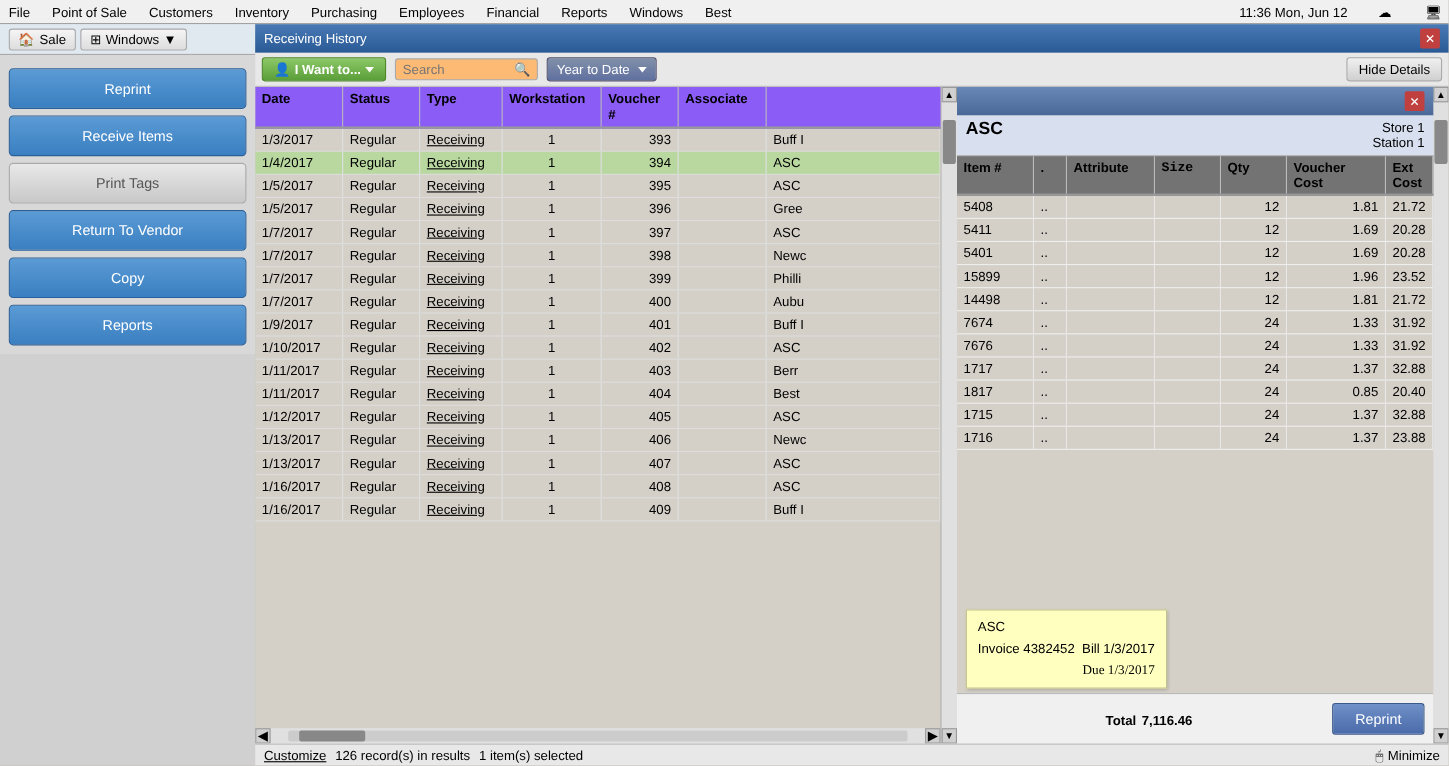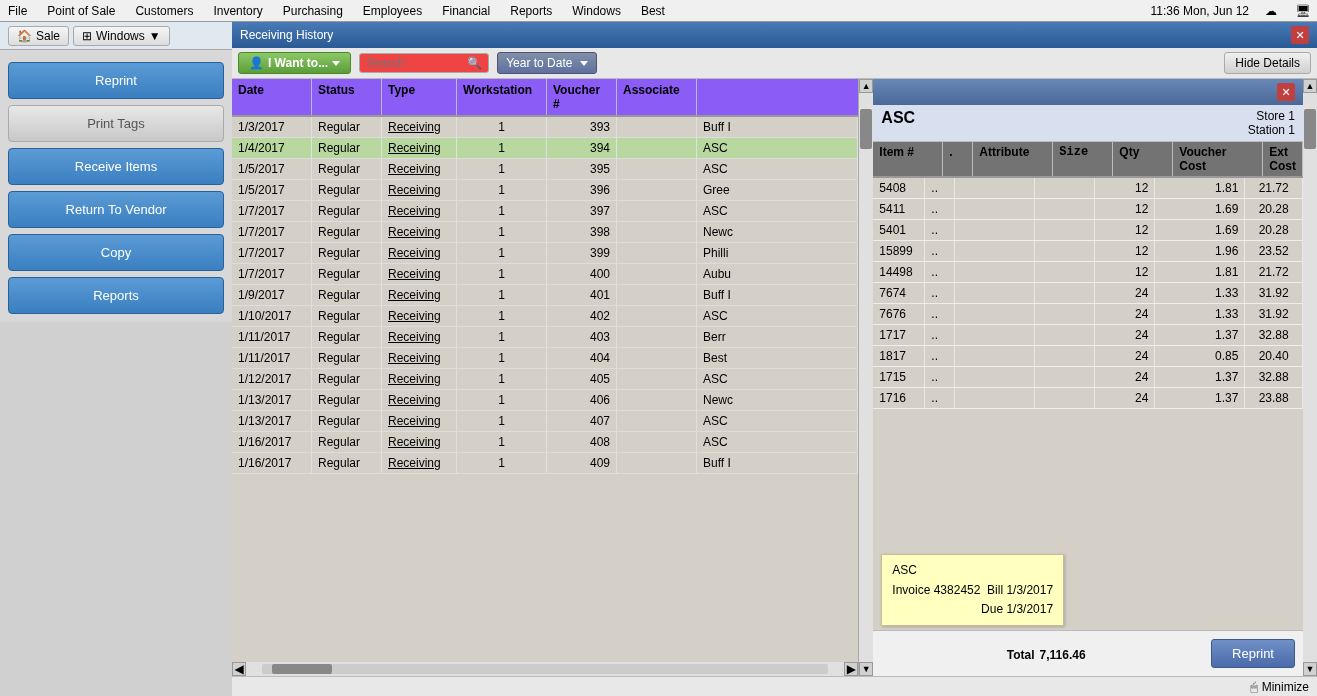--- a/index.html
+++ b/index.html
@@ -18,21 +18,21 @@
     }
     .menubar-item {
       font-size: 12px;
       cursor: pointer;
       padding: 2px 4px;
     }
     .menubar-clock {
       margin-left: auto;
       display: flex;
       align-items: center;
-      gap: 12px;
+      gap: 24px;
       font-size: 12px;
     }
     .cloud-icon, .monitor-icon {
       width: 20px;
       height: 16px;
       display: inline-flex;
       align-items: center;
       justify-content: center;
     }
 
@@ -153,21 +153,21 @@
       background: linear-gradient(to bottom, #8dc868, #5a9e38);
       border: 1px solid #4a8828;
       border-radius: 3px;
       cursor: pointer;
       color: white;
       font-size: 12px;
       font-weight: bold;
     }
     .search-box {
       display: flex; align-items: center;
-      background: #ef4444;
+      background: #fdba74;
       border: 1px solid #aaa;
       border-radius: 3px;
       padding: 2px 6px;
       width: 130px;
     }
     .search-box input {
       border: none; outline: none; font-size: 12px; width: 100%;
       background: transparent;
     }
     .date-filter {
@@ -321,21 +321,21 @@
       overflow-y: auto;
     }
     .dtr {
       display: flex;
       border-bottom: 1px solid #eee;
     }
     .dtd {
       padding: 3px 6px;
       border-right: 1px solid #e8e8e8;
     }
-    .dtd.item { width: 52px; }
+    .dtd.item { width: 70px; }
     .dtd.dot { width: 30px; }
     .dtd.attr { width: 80px; }
     .dtd.size { width: 60px; }
     .dtd.qty { width: 60px; text-align: right; }
     .dtd.vcost { width: 90px; text-align: right; }
     .dtd.ecost { flex: 1; text-align: center; }
 
     .detail-footer {
       border-top: 1px solid #bbb;
       padding: 8px;
@@ -467,22 +467,22 @@
       </div>
       <div class="windows-btn">
         <span>⊞</span>
         <span>Windows</span>
         <span>▼</span>
       </div>
     </div>
 
     <div class="sidebar" style="padding-top:12px;">
       <button class="sidebar-btn blue">Reprint</button>
+      <button class="sidebar-btn blue">Receive Items</button>
       <button class="sidebar-btn gray">Print Tags</button>
-      <button class="sidebar-btn blue">Receive Items</button>
       <button class="sidebar-btn blue">Return To Vendor</button>
       <button class="sidebar-btn blue">Copy</button>
       <button class="sidebar-btn blue">Reports</button>
     </div>
   </div>
 
   <div class="content-area">
     <div class="rh-window">
 
       <div class="rh-titlebar">
@@ -820,38 +820,43 @@
     <div class="dtd vcost">1.37</div>
     <div class="dtd ecost">23.88</div>
   </div>
             </div>
 
           <div class="detail-footer">
 
             <div class="tooltip-box">
               <div>ASC</div>
               <div><span>Invoice 4382452</span>&nbsp;&nbsp;<span>Bill 1/3/2017</span></div>
-              <div style="text-align:right;">Due 1/3/2017</div>
+              <div style="text-align:right;font-family:Liberation Serif, serif;">Due 1/3/2017</div>
             </div>
             <span></span>
             <span class="total-text">
               <span>Total</span>&nbsp;<span>7,116.46</span>
             </span>
             <button class="reprint-btn">Reprint</button>
           </div>
         </div>
 
         <div class="v-scrollbar">
           <div class="v-scroll-btn">▲</div>
           <div class="v-scroll-thumb"></div>
           <div class="v-scroll-btn" style="margin-top:auto;">▼</div>
         </div>
       </div>
 
       <div class="statusbar">
+        <div class="statusbar-left">
+          <span class="customize-btn">Customize</span>
+          <span>126 record(s) in results</span>
+          <span>1 item(s) selected</span>
+        </div>
         <div class="minimize-btn">
           <span>🖱</span>
           <span>Minimize</span>
         </div>
       </div>
     </div>
   </div>
 </div>
 
 </body></html>

